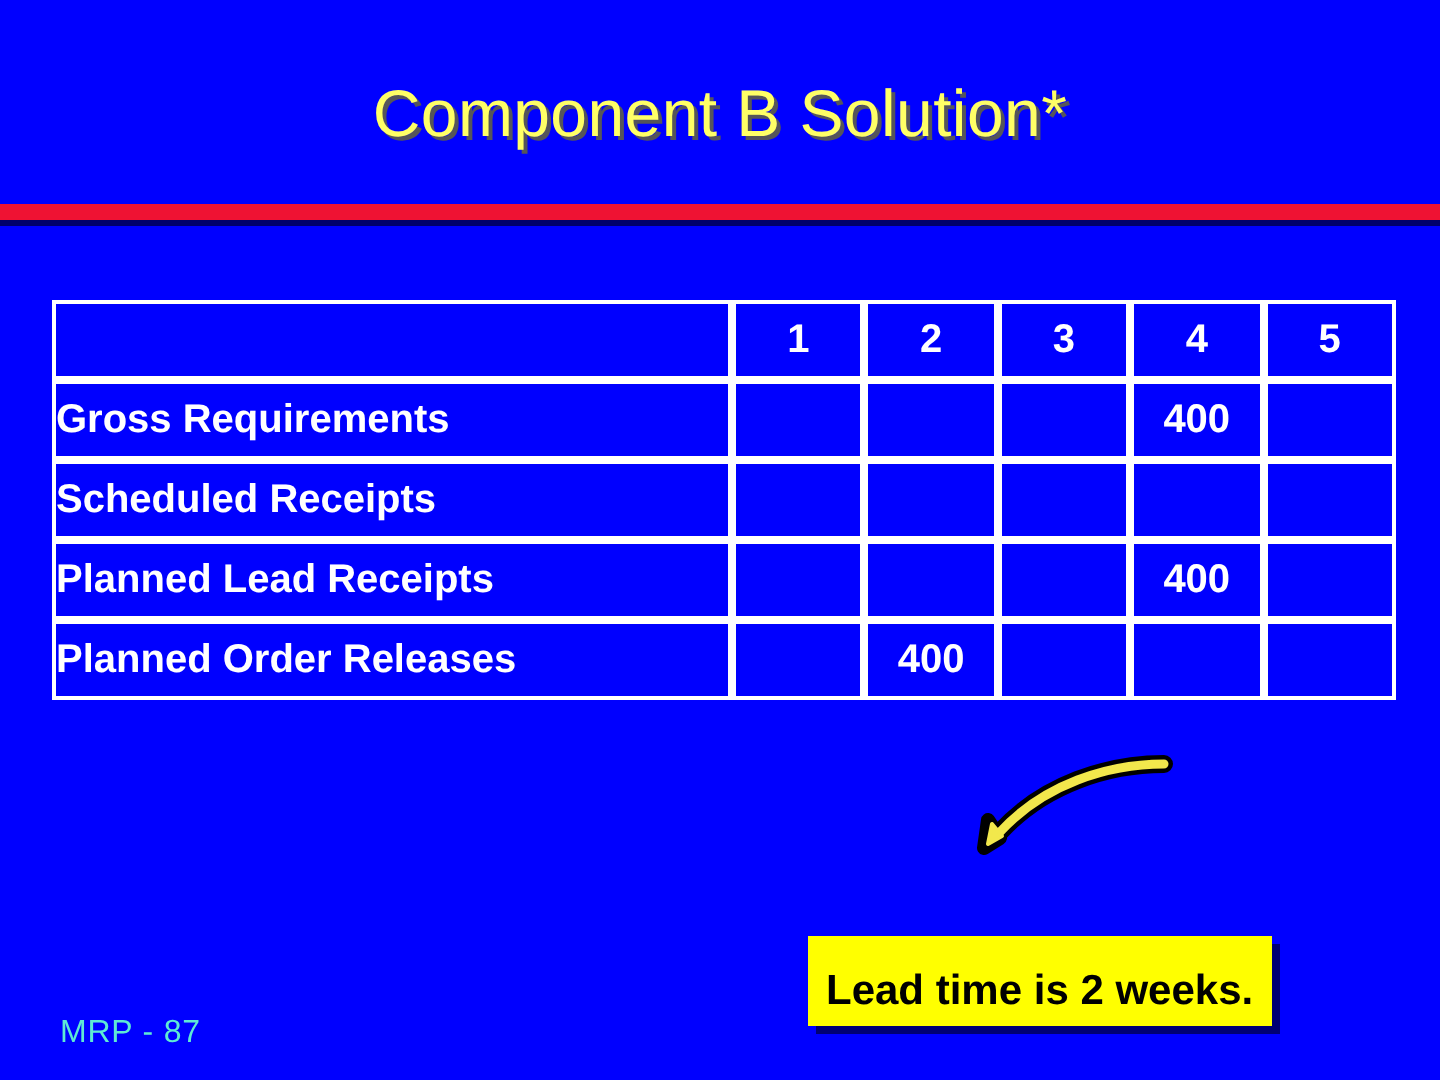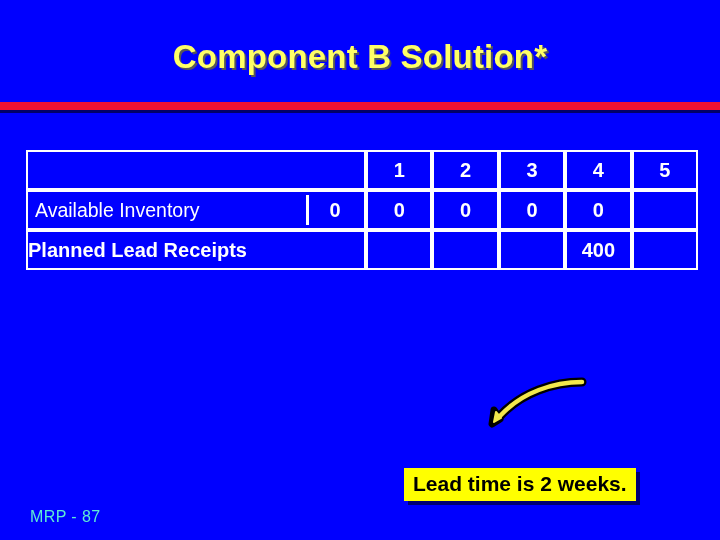--- a/index.html
+++ b/index.html
@@ -16,21 +16,21 @@
   }
 
   
   #slide-title {
     position: absolute;
     left: 0;
     top: 38px;
     width: 720px;
     text-align: center;
     font-size: 33px;
-    font-weight: bold;
+    font-weight: normal;
     color: #ffff66;
     letter-spacing: 0.2px;
     text-shadow: 2px 2px 0 #55555a;
     white-space: nowrap;
   }
 
   
   #title-rule {
     position: absolute;
     left: 0;
@@ -118,21 +118,21 @@
 
   
   #lead-time-callout {
     position: absolute;
     left: 404px;
     top: 468px;
     background: #ffff00;
     color: #000000;
     font-size: 21px;
     font-weight: bold;
-    padding: 4px 9px 5px 9px;
+    padding: 16px 9px 5px 9px;
     white-space: nowrap;
     box-shadow: 4px 4px 0 rgba(0, 0, 40, 0.65);
   }
 
   
   #footer-note {
     position: absolute;
     left: 30px;
     top: 508px;
     color: #5eead4;
@@ -151,45 +151,57 @@
   <tbody>
     <tr>
       <td class="col-label label-cell"></td>
       <td class="col-period hdr-num">1</td>
       <td class="col-period hdr-num">2</td>
       <td class="col-period hdr-num">3</td>
       <td class="col-period hdr-num">4</td>
       <td class="col-period hdr-num">5</td>
     </tr>
 
-
-
-    <tr>
-      <td class="col-label split-label">
-        <span class="split-text">Available Inventory</span>
-        <span class="split-divider"></span>
-        <span class="split-value">0</span>
-      </td>
-      <td class="col-period">0</td>
-      <td class="col-period">0</td>
-      <td class="col-period">0</td>
-      <td class="col-period">0</td>
-      <td class="col-period"></td>
-    </tr>
+    <tr>
+      <td class="col-label label-cell">Gross Requirements</td>
+      <td class="col-period"></td>
+      <td class="col-period"></td>
+      <td class="col-period"></td>
+      <td class="col-period">400</td>
+      <td class="col-period"></td>
+    </tr>
+
+    <tr>
+      <td class="col-label label-cell">Scheduled Receipts</td>
+      <td class="col-period"></td>
+      <td class="col-period"></td>
+      <td class="col-period"></td>
+      <td class="col-period"></td>
+      <td class="col-period"></td>
+    </tr>
+
 
 
     <tr>
       <td class="col-label label-cell">Planned Lead Receipts</td>
       <td class="col-period"></td>
       <td class="col-period"></td>
       <td class="col-period"></td>
       <td class="col-period">400</td>
       <td class="col-period"></td>
     </tr>
 
+    <tr>
+      <td class="col-label label-cell">Planned Order Releases</td>
+      <td class="col-period"></td>
+      <td class="col-period">400</td>
+      <td class="col-period"></td>
+      <td class="col-period"></td>
+      <td class="col-period"></td>
+    </tr>
   </tbody>
 </table>
 
 <svg id="lead-arrow" viewBox="0 0 120 56">
   <path d="M112 10 C 84 10, 52 20, 30 44" fill="none" stroke="#000000" stroke-width="9" stroke-linecap="round"></path>
   <path d="M30 47 L 22 52 L 24 38 Z" fill="#000000" stroke="#000000" stroke-width="7" stroke-linejoin="round"></path>
   <path d="M112 10 C 84 10, 52 20, 30 44" fill="none" stroke="#f2e84c" stroke-width="4.5" stroke-linecap="round"></path>
   <path d="M31 46 L 24 50 L 26 40 Z" fill="#f2e84c" stroke="#f2e84c" stroke-width="2" stroke-linejoin="round"></path>
 </svg>
 

